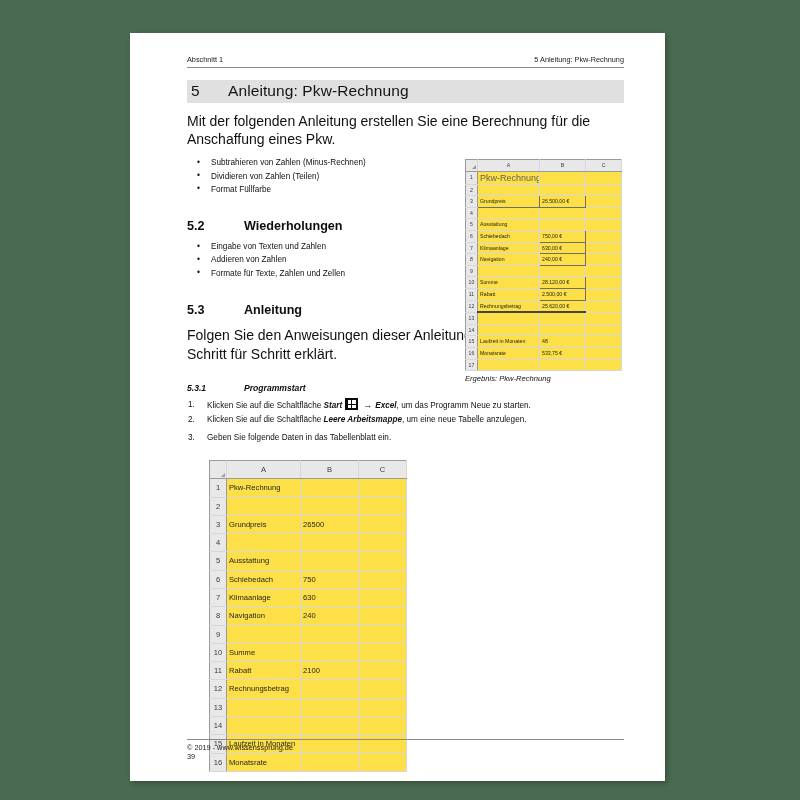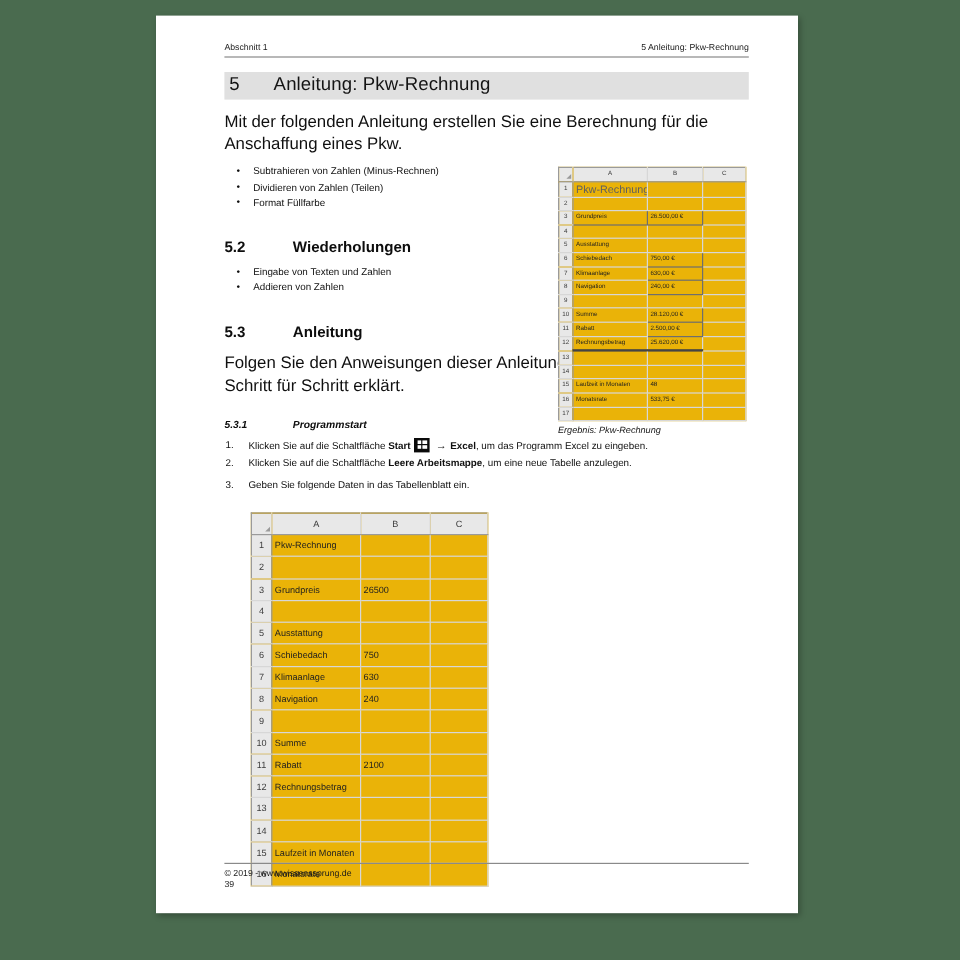--- a/index.html
+++ b/index.html
@@ -3,21 +3,21 @@
 <meta charset="utf-8">
 <style>
   html,body{margin:0;padding:0;}
   body{
     width:800px;height:800px;overflow:hidden;
     background:#4a6b4f;
     font-family:"Liberation Sans",sans-serif;
     -webkit-font-smoothing:antialiased;
   }
   .page{
-    position:absolute;left:130px;top:13px;width:535px;height:748px;
+    position:absolute;left:130px;top:33px;width:535px;height:748px;
     background:#ffffff;
     box-shadow:2px 2px 5px rgba(0,0,0,.28);
     overflow:hidden;
   }
   .page-inner{
     position:absolute;left:57px;top:22px;width:437px;height:706px;
   }
 
   
   .runhead{
@@ -66,37 +66,37 @@
 
   ol.num{margin:5px 0 0 0;padding:0;list-style:none;counter-reset:step;}
   ol.num li{
     font-size:8.2px;color:#101010;line-height:1.66;
     padding-left:20px;position:relative;
   }
   ol.num li:before{
     counter-increment:step;content:counter(step) ".";
     position:absolute;left:1px;top:0;
   }
-  .bi{font-weight:bold;}
+  .bi{font-weight:bold;font-style:italic;}
 
   
   .winlogo{
     display:inline-block;vertical-align:-2.5px;
     width:13px;height:12px;background:#0a0a0a;
     position:relative;margin:0 3px;
   }
   .winlogo i{position:absolute;background:#ffffff;display:block;}
   .winlogo i:nth-child(1){left:2.4px;top:2.2px;width:3.6px;height:3.2px;}
   .winlogo i:nth-child(2){left:7.0px;top:2.2px;width:3.6px;height:3.2px;}
   .winlogo i:nth-child(3){left:2.4px;top:6.3px;width:3.6px;height:3.2px;}
   .winlogo i:nth-child(4){left:7.0px;top:6.3px;width:3.6px;height:3.2px;}
   .arrow{margin:0 3px 0 2px;font-size:9px;}
 
   
-  .sheet{border-collapse:collapse;table-layout:fixed;background:#eab308;
+  .sheet{border-collapse:collapse;table-layout:fixed;background:#fde047;
          border:1px solid #9a9a9a;}
   .sheet td,.sheet th{
     border-right:1px solid #d7d7d7;border-bottom:1px solid #d7d7d7;
     padding:0 2px;overflow:hidden;white-space:nowrap;color:#1f1f1f;
     font-weight:normal;
   }
   .sheet th{
     background:#e8e8e8;color:#3b3b3b;text-align:center;
     border-bottom:1px solid #9a9a9a;
   }
@@ -172,34 +172,35 @@
     <li>Format Füllfarbe</li>
   </ul>
 
   <div class="h2">
     <span class="num">5.2</span>
     <span>Wiederholungen</span>
   </div>
   <ul class="bul">
     <li>Eingabe von Texten und Zahlen</li>
     <li>Addieren von Zahlen</li>
+    <li>Formate für Texte, Zahlen und Zellen</li>
   </ul>
 
   <div class="h2">
     <span class="num">5.3</span>
     <span>Anleitung</span>
   </div>
   <div class="intro">Folgen Sie den Anweisungen dieser Anleitung. Alle Vorgänge werden Schritt für Schritt erklärt.</div>
 
   <div class="h3">
     <span class="num">5.3.1</span>
     <span>Programmstart</span>
   </div>
   <ol class="num">
-    <li><span>Klicken Sie auf die Schaltfläche </span><span class="bi">Start</span><span class="winlogo"><i></i><i></i><i></i><i></i></span><span class="arrow">→</span><span class="bi">Excel</span><span>, um das Programm Excel zu eingeben.</span></li>
+    <li><span>Klicken Sie auf die Schaltfläche </span><span class="bi">Start</span><span class="winlogo"><i></i><i></i><i></i><i></i></span><span class="arrow">→</span><span class="bi">Excel</span><span>, um das Programm Neue zu starten.</span></li>
     <li><span>Klicken Sie auf die Schaltfläche </span><span class="bi">Leere Arbeitsmappe</span><span>, um eine neue Tabelle anzulegen.</span></li>
   </ol>
 
   <ol class="num" style="counter-reset:step 2;">
     <li>Geben Sie folgende Daten in das Tabellenblatt ein.</li>
   </ol>
 
   <div class="inputbox">
     <table class="sheet big">
       <colgroup>

